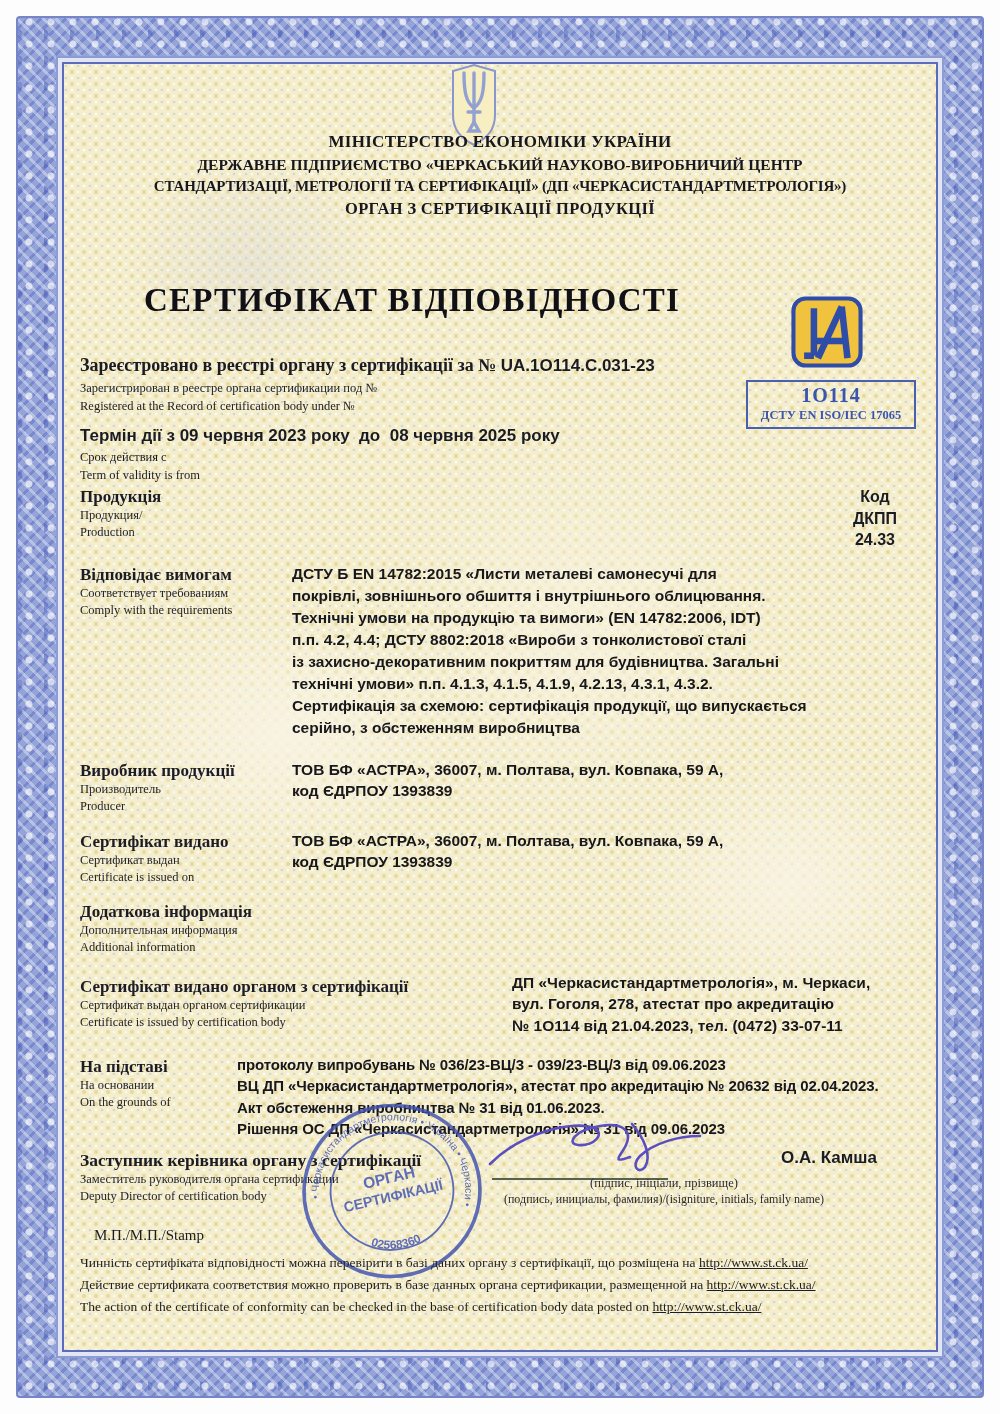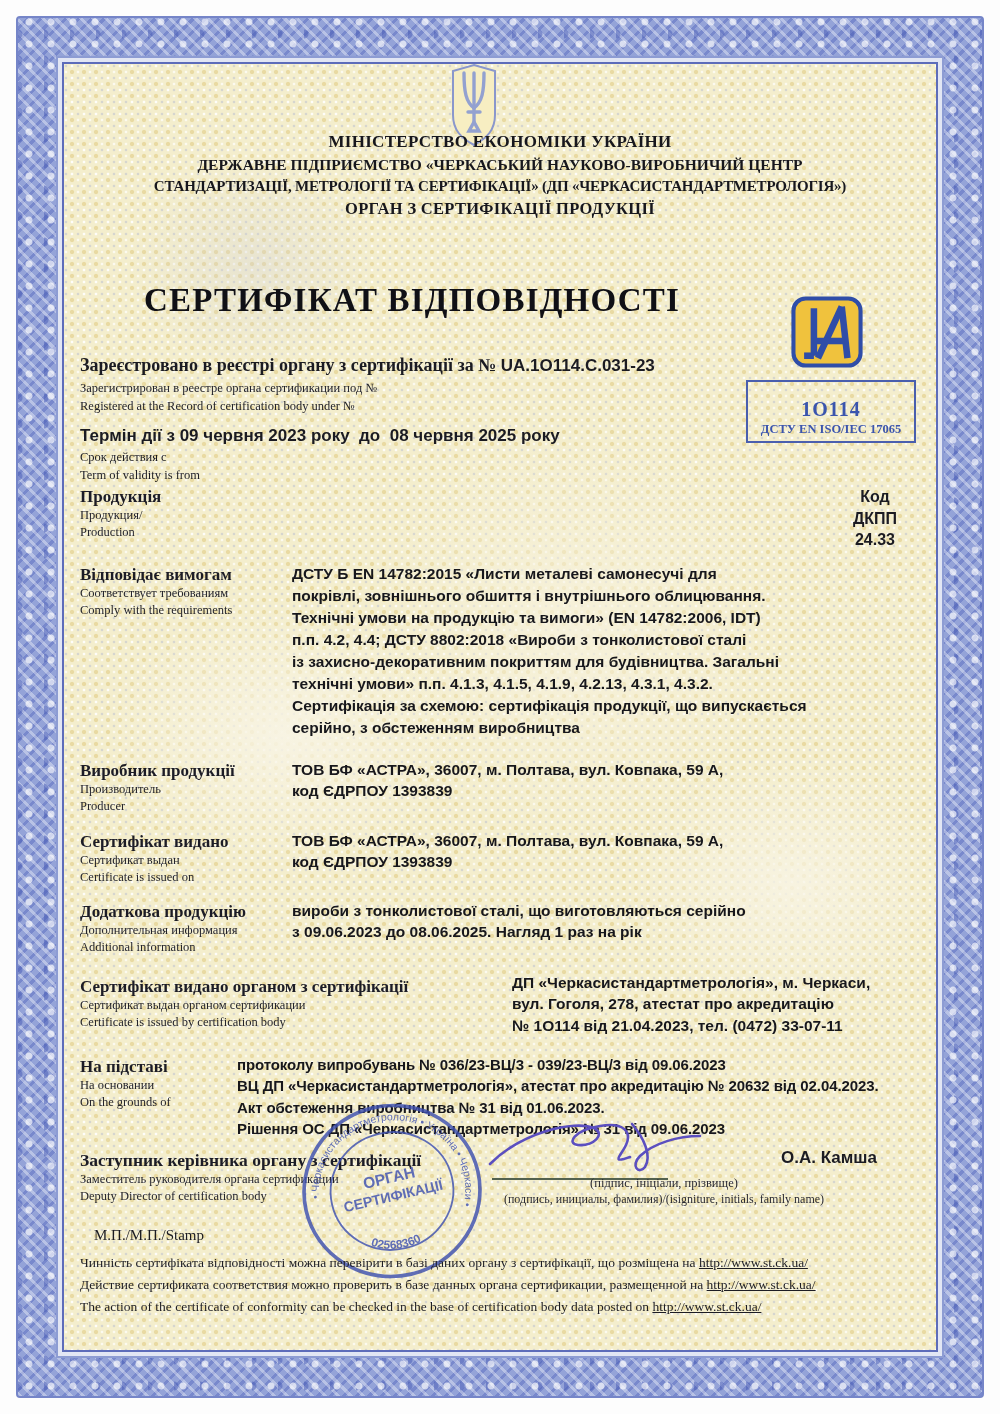--- a/index.html
+++ b/index.html
@@ -56,21 +56,21 @@
   .title .main{font-size:33px;font-weight:bold;letter-spacing:1.2px;color:#101016;}
   .title .sub{font-size:13.5px;font-weight:bold;margin-top:4px;letter-spacing:.3px;}
 
   .reg{left:16px;top:291px;}
   .reg .main{font-size:18px;font-weight:bold;}
   .reg .num{font-family:"Liberation Sans",sans-serif;font-size:17px;}
   .reg .small{font-size:12.5px;line-height:1.45;margin-top:3px;color:#22222a;}
 
   
   .badge{left:726px;top:232px;width:74px;height:72px;}
-  .codebox{left:682px;top:316px;width:166px;border:2px solid #4a5fae;padding:16px 0 4px;text-align:center;color:#3b55ad;}
+  .codebox{left:682px;top:316px;width:166px;border:2px solid #4a5fae;padding:2px 0 4px;text-align:center;color:#3b55ad;}
   .codebox .c1{font-size:20px;font-weight:bold;letter-spacing:1px;}
   .codebox .c2{font-size:12.5px;font-weight:bold;margin-top:1px;}
 
   .validity{left:16px;top:362px;}
   .validity .main{font-family:"Liberation Sans",sans-serif;font-size:17px;font-weight:bold;white-space:pre;}
   .validity .small{font-size:12.5px;line-height:1.4;margin-top:3px;}
 
   .lab .m{font-size:17px;font-weight:bold;color:#1c1c26;}
   .lab .s{font-size:12.5px;line-height:1.35;color:#24242c;}
   .cnt{font-family:"Liberation Sans",sans-serif;font-size:15.5px;font-weight:bold;line-height:1.38;color:#17171c;}
@@ -203,26 +203,24 @@
 
     <div class="abs lab s-lab" style="top:768px">
       <div class="m">Сертифікат видано</div>
       <div class="s">Сертификат выдан</div>
       <div class="s">Certificate is issued on</div>
     </div>
     <div class="abs cnt s-cnt pre" style="top:766px">ТОВ БФ «АСТРА», 36007, м. Полтава, вул. Ковпака, 59 А,
 код ЄДРПОУ 1393839</div>
 
     <div class="abs lab s-lab" style="top:838px">
-      <div class="m">Додаткова продукцію</div>
+      <div class="m">Додаткова інформація</div>
       <div class="s">Дополнительная информация</div>
       <div class="s">Additional information</div>
     </div>
-    <div class="abs cnt s-cnt pre" style="top:836px">вироби з тонколистової сталі, що виготовляються серійно
-з 09.06.2023 до 08.06.2025. Нагляд 1 раз на рік</div>
 
     <div class="abs lab" style="left:16px;top:913px;width:420px">
       <div class="m">Сертифікат видано органом з сертифікації</div>
       <div class="s">Сертификат выдан органом сертификации</div>
       <div class="s">Certificate is issued by certification body</div>
     </div>
     <div class="abs cnt pre" style="left:448px;top:908px;width:420px">ДП «Черкасистандартметрологія», м. Черкаси,
 вул. Гоголя, 278, атестат про акредитацію
 № 1О114 від 21.04.2023, тел. (0472) 33-07-11</div>
 

